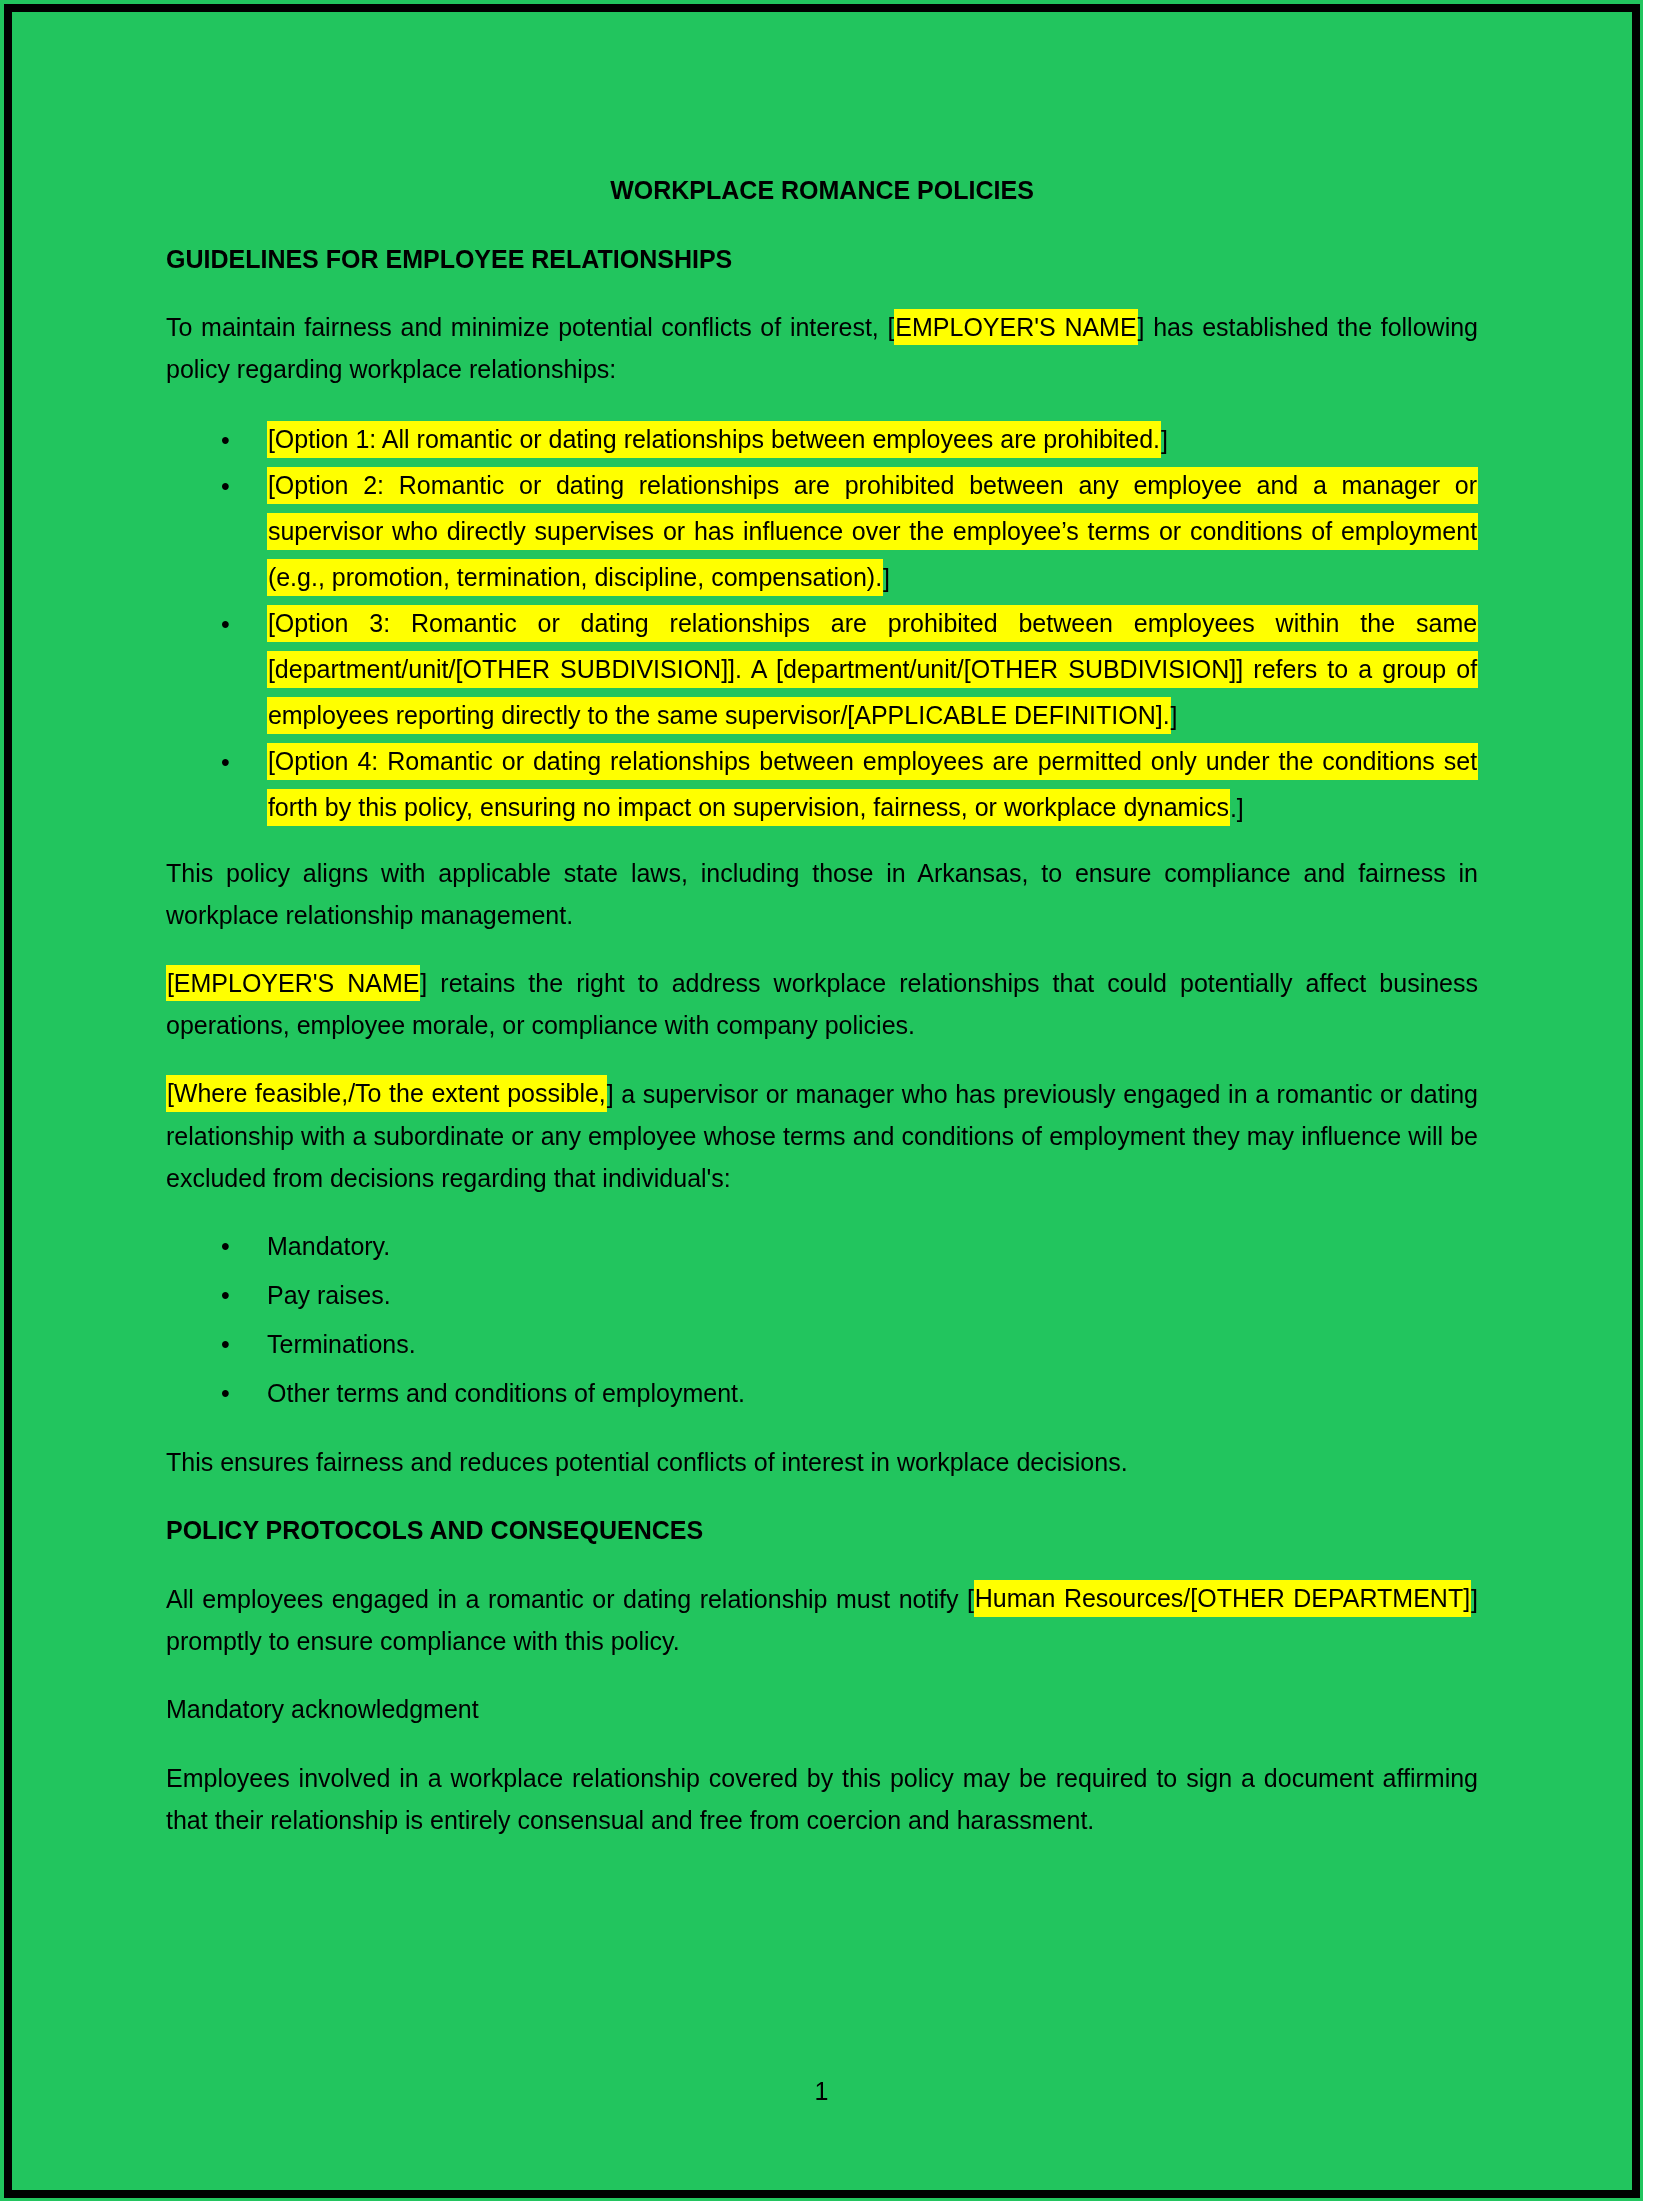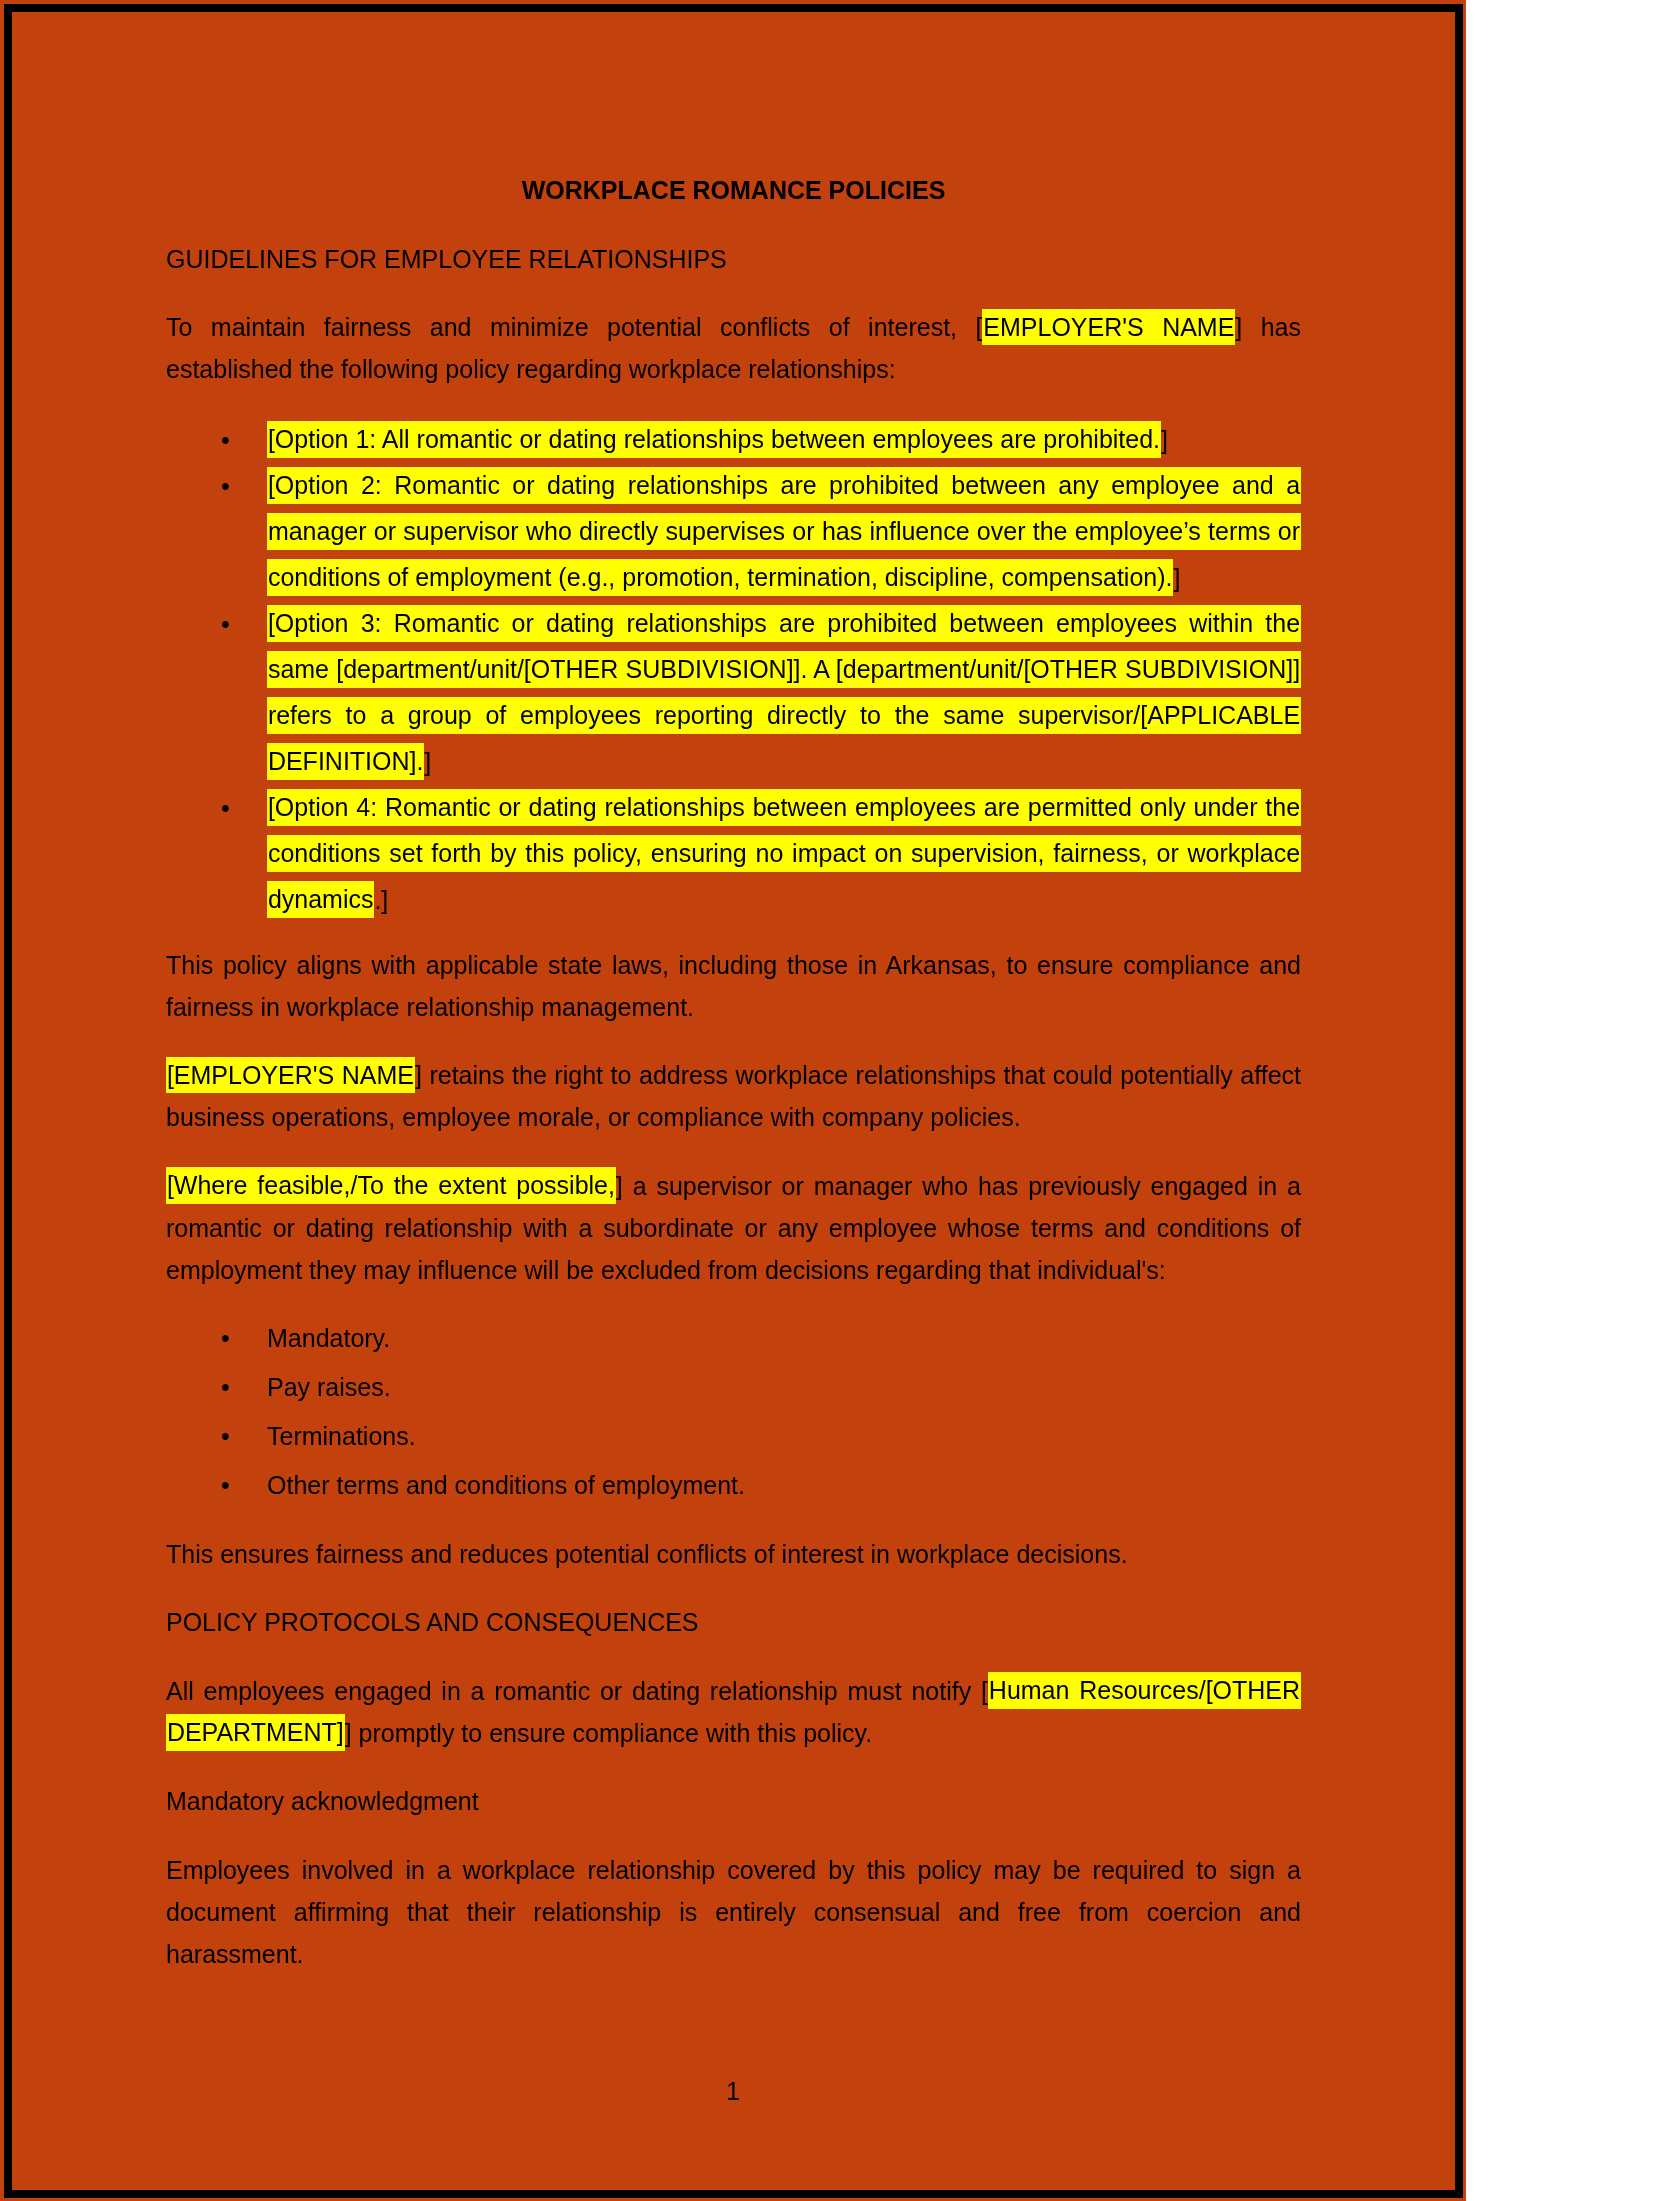--- a/index.html
+++ b/index.html
@@ -1,20 +1,20 @@
 <!DOCTYPE html>
 <html style="font-size:14px"><head>
 <meta charset="utf-8">
 <style>
   html, body { margin: 0; padding: 0; background: #ffffff; }
   .doc {
     position: relative;
-    width: 1466px;
+    width: 1643px;
     height: 2201px;
-    background: #c2410c;
+    background: #22c55e;
     color: #000000;
     font-family: "Liberation Sans", sans-serif;
     overflow: hidden;
   }
   .frame {
     position: absolute;
     top: 3.5px; left: 3.5px; right: 3.5px; bottom: 3.5px;
     border: 8px solid #000000;
     pointer-events: none;
   }
@@ -25,21 +25,21 @@
     top: 169px;
     font-size: 25px;
     line-height: 42px;
   }
   .title {
     text-align: center;
     font-weight: 700;
     margin: 0 0 26.5px 0;
   }
   .heading {
-    font-weight: 400;
+    font-weight: 700;
     margin: 0 0 26.5px 0;
   }
   .heading-underline {
     font-weight: 400;
     margin: 0 0 26.5px 0;
   }
   p.body-para {
     margin: 0 0 26.5px 0;
     text-align: justify;
   }

